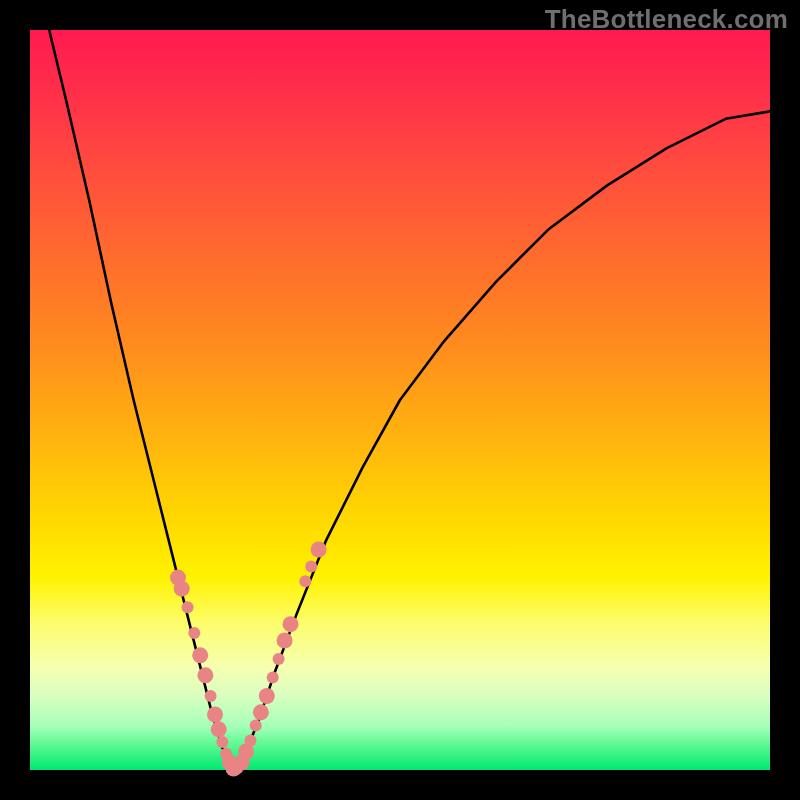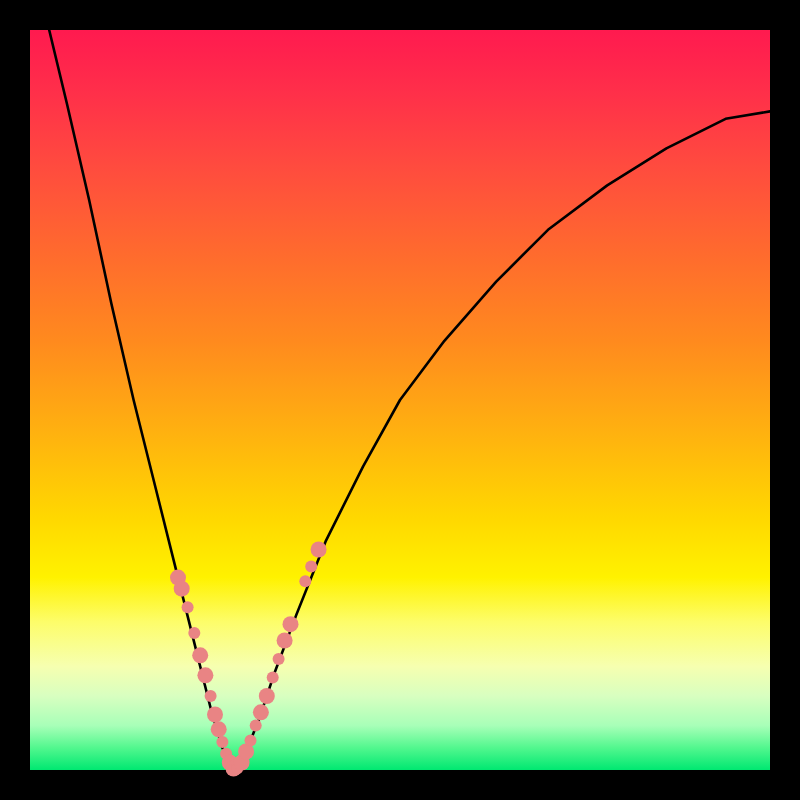--- a/index.html
+++ b/index.html
@@ -94,13 +94,14 @@
           <circle cx="242.7" cy="647.5" r="6" fill="#e98484"></circle>
           <circle cx="248.6" cy="629.0" r="6" fill="#e98484"></circle>
           <circle cx="254.6" cy="610.5" r="8" fill="#e98484"></circle>
           <circle cx="260.5" cy="594.2" r="8" fill="#e98484"></circle>
           <circle cx="275.3" cy="551.3" r="6" fill="#e98484"></circle>
           <circle cx="281.2" cy="536.5" r="6" fill="#e98484"></circle>
           <circle cx="288.6" cy="519.5" r="8" fill="#e98484"></circle>
         </g>
     </svg>
   </div>
+  <div class="watermark">TheBottleneck.com</div>
 </div>
 
 </body></html>

